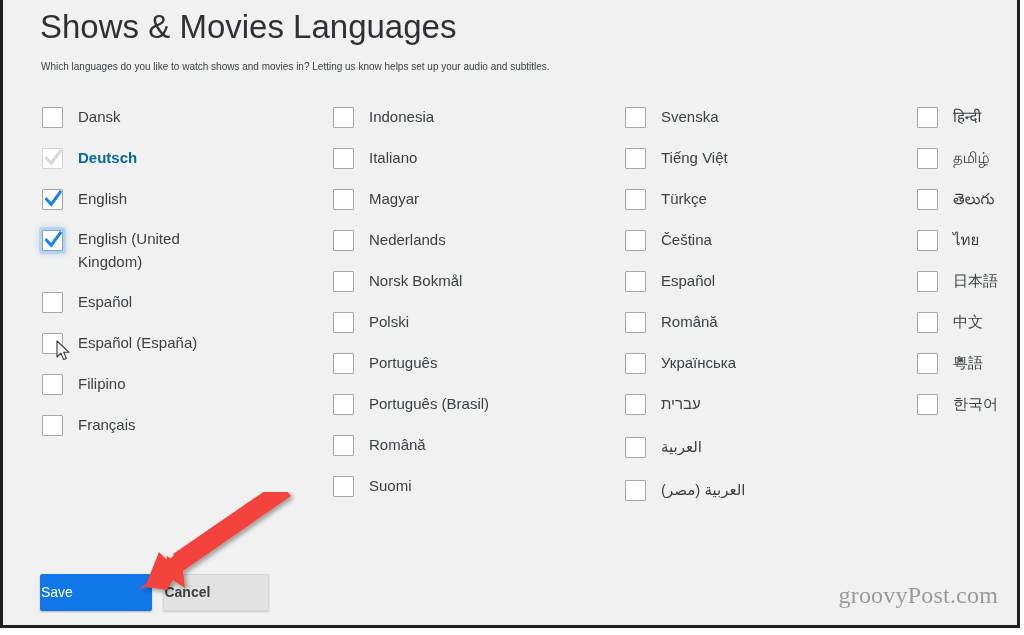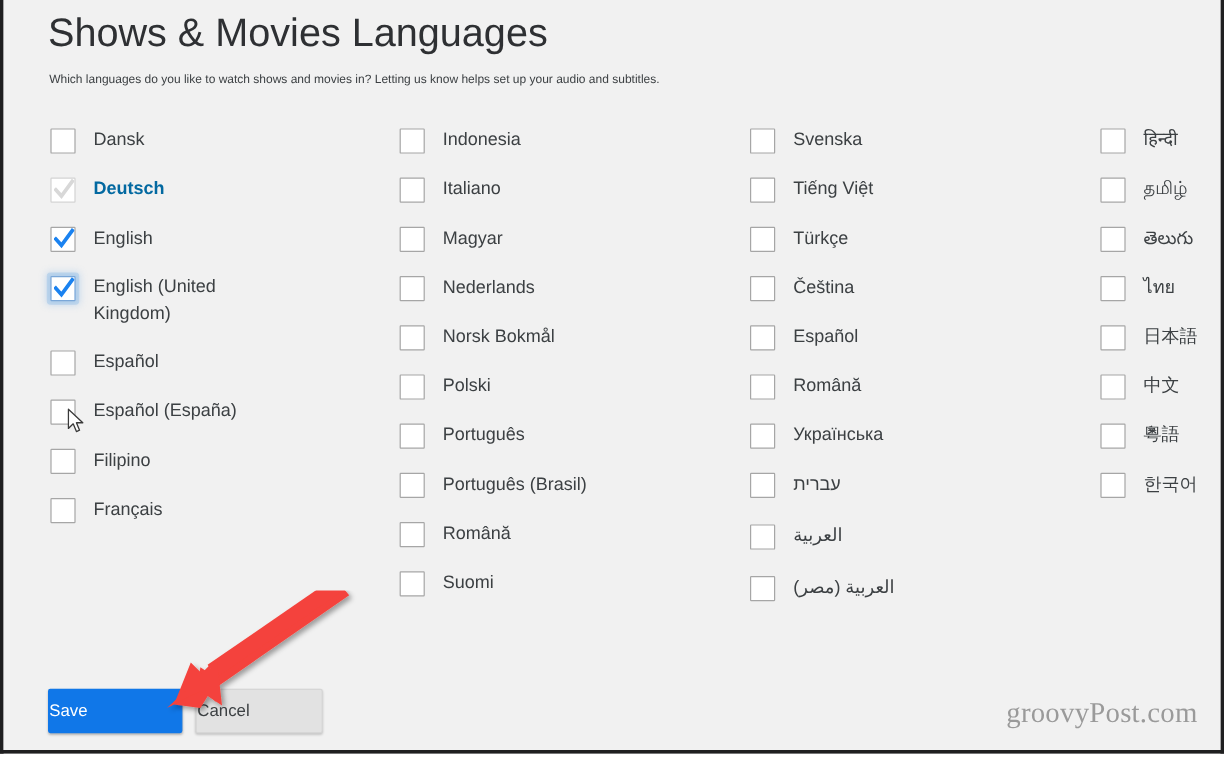--- a/index.html
+++ b/index.html
@@ -143,20 +143,21 @@
     border: 1px solid #1077e8;
     box-shadow: 0 1px 2px rgba(0,0,0,0.25);
   }
   .btn-cancel {
     width: 106px;
     margin-left: 7px;
     background: #e2e2e2;
     color: #3c4043;
     border: 1px solid #d6d6d6;
     box-shadow: 0 1px 2px rgba(0,0,0,0.18);
+    font-weight: bold;
   }
 
   .watermark {
     position: absolute;
     right: 19px;
     bottom: 16px;
     font-family: "Liberation Serif", "DejaVu Serif", serif;
     font-size: 24px;
     color: #9a9a9a;
     letter-spacing: 0.2px;

